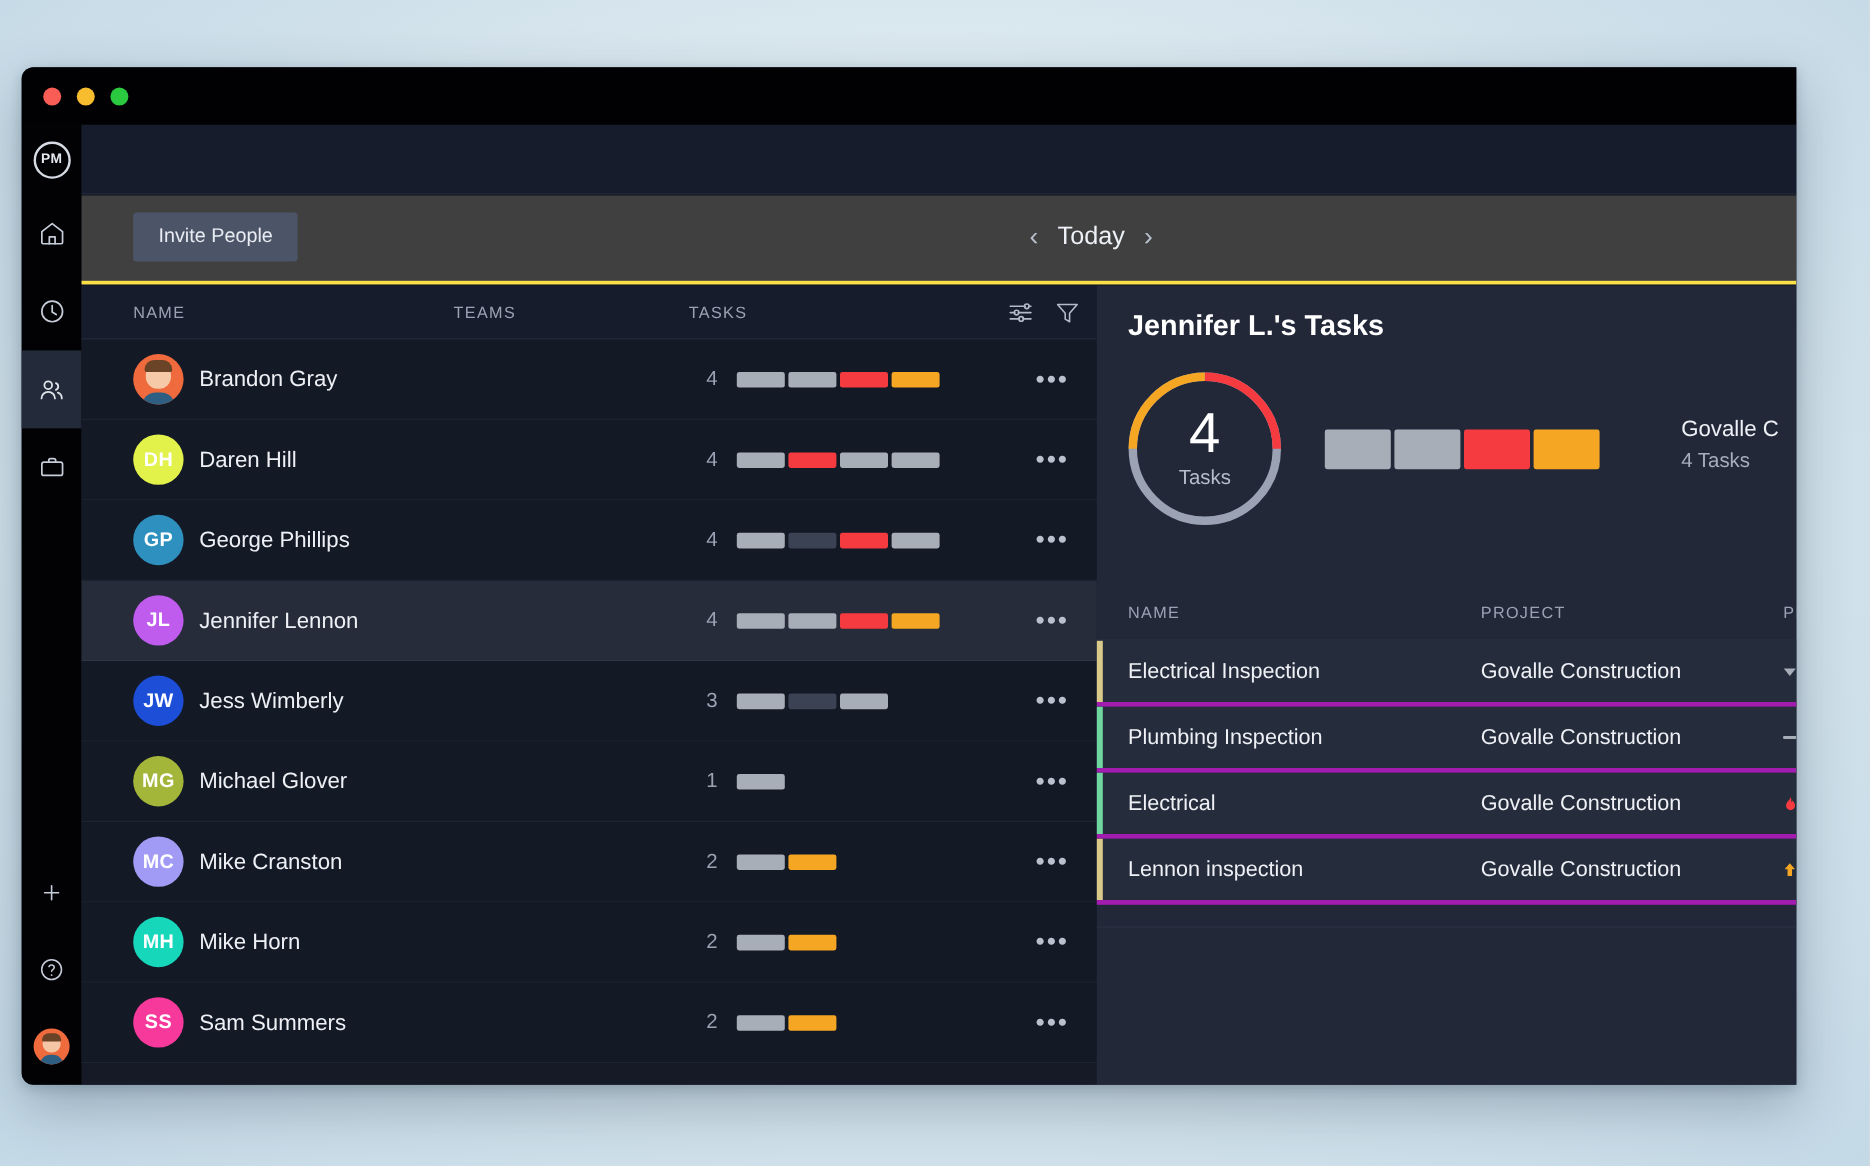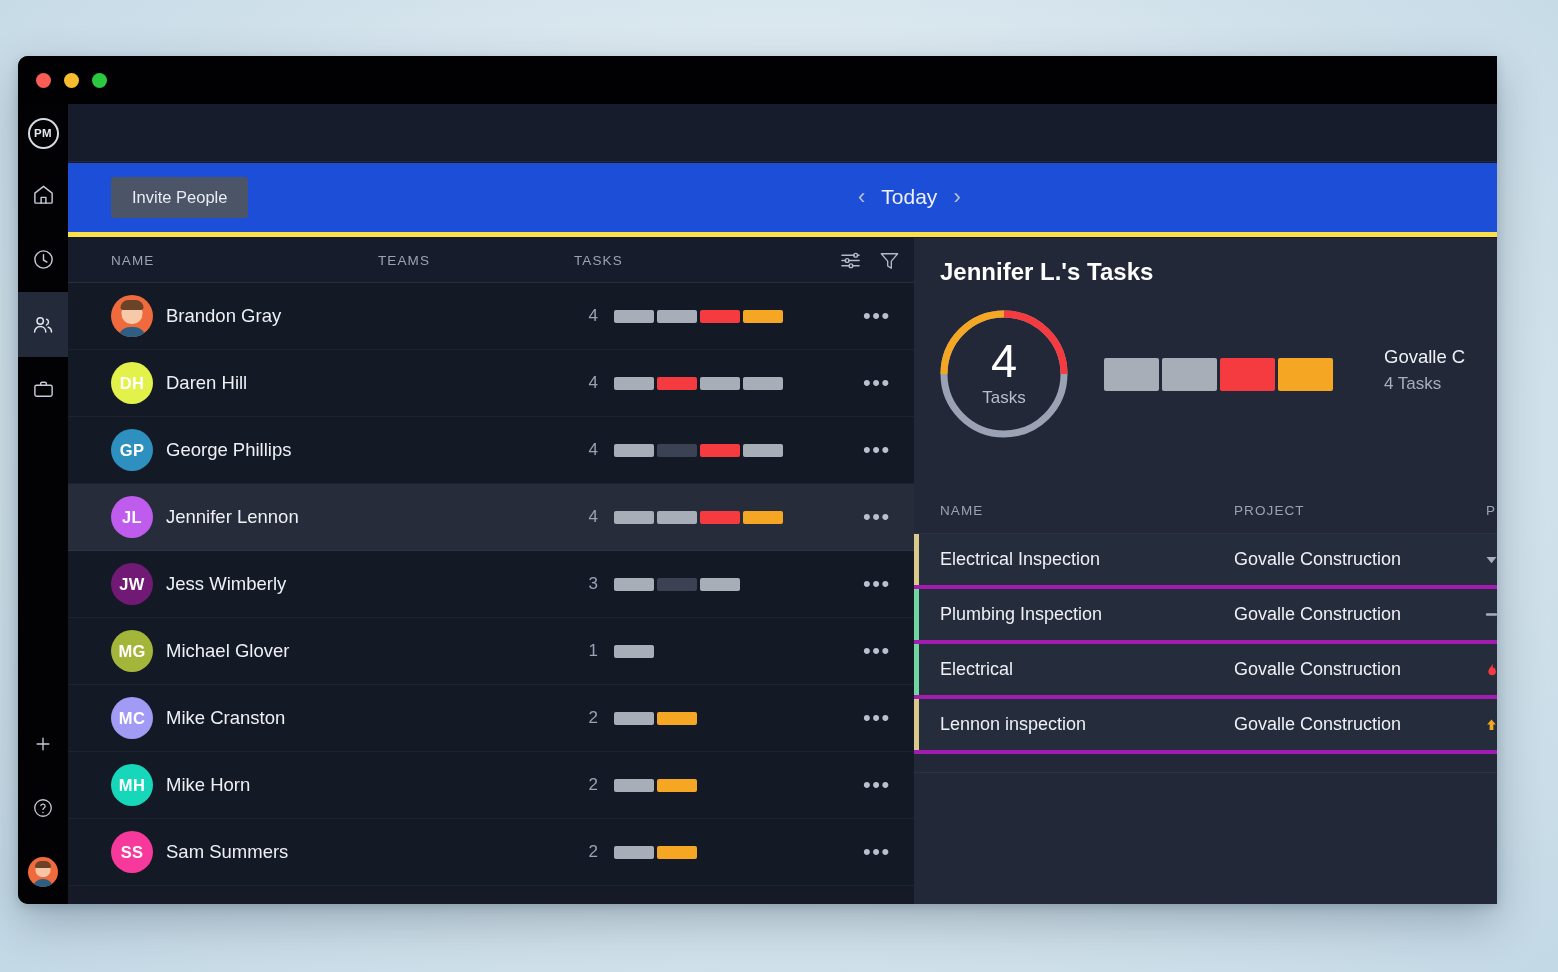--- a/index.html
+++ b/index.html
@@ -83,22 +83,22 @@
 
   
   .content { position: absolute; left: 50px; top: 48px; right: 0; bottom: 0; }
   .topstrip {
     position: absolute; left: 0; top: 0; right: 0; height: 58px;
     background: #161c2b;
     border-bottom: 1px solid #232a3a;
   }
   .toolbar {
     position: absolute; left: 0; top: 59px; right: 0; height: 74px;
-    background: #1d4ed8;
-    border-bottom: 5px solid #fde047;
+    background: #404040;
+    border-bottom: 3px solid #fde047;
   }
   .invite-btn {
     position: absolute; left: 43px; top: 14px;
     padding: 11px 21px;
     background: #4c5468;
     color: #e9ecf2;
     border: none; border-radius: 3px;
     font-size: 16.5px; font-family: "Liberation Sans", sans-serif;
     cursor: pointer;
   }
@@ -180,21 +180,21 @@
   .rp-title { position: absolute; left: 26px; top: 20px; font-size: 24px; font-weight: bold; color: #ffffff; }
   .donut-wrap { position: absolute; left: 22px; top: 68px; width: 136px; height: 136px; }
   .donut-center {
     position: absolute; left: 0; top: 0; width: 136px; height: 136px;
     display: flex; flex-direction: column; align-items: center; justify-content: center;
   }
   .donut-num { font-size: 47px; color: #ffffff; line-height: 1; margin-top: -4px; }
   .donut-lbl { font-size: 17px; color: #b6bdcb; margin-top: 4px; }
   .summary-bars { position: absolute; left: 190px; top: 120px; display: flex; gap: 3px; }
   .summary-bars .sseg { width: 55px; height: 33px; border-radius: 2px; }
-  .proj-info { position: absolute; left: 470px; top: 108px; }
+  .proj-info { position: absolute; left: 487px; top: 108px; }
   .proj-name { font-size: 18.5px; color: #eef0f5; white-space: nowrap; }
   .proj-sub { font-size: 17px; color: #a6adbb; margin-top: 6px; }
 
   .task-head {
     position: absolute; left: 0; top: 250px; right: 0; height: 46px;
     border-bottom: 1px solid #2b3243;
   }
   .task-head .tcol {
     position: absolute; top: 15px;
     font-size: 13.5px; letter-spacing: 1.1px; color: #9aa2b3; text-transform: uppercase;
@@ -382,21 +382,21 @@
               <div class="tcount">4</div>
               <div class="tbars">
                 <div class="seg gray"></div>
                 <div class="seg gray"></div>
                 <div class="seg red"></div>
                 <div class="seg orange"></div>
               </div>
               <div class="dots3">•••</div>
             </div>
             <div class="person-row">
-              <div class="av" style="background: #701a75;">JW</div>
+              <div class="av" style="background: #1d4ed8;">JW</div>
               <div class="pname">Jess Wimberly</div>
               <div class="tcount">3</div>
               <div class="tbars">
                 <div class="seg gray"></div>
                 <div class="seg dark"></div>
                 <div class="seg gray"></div>
               </div>
               <div class="dots3">•••</div>
             </div>
             <div class="person-row">

